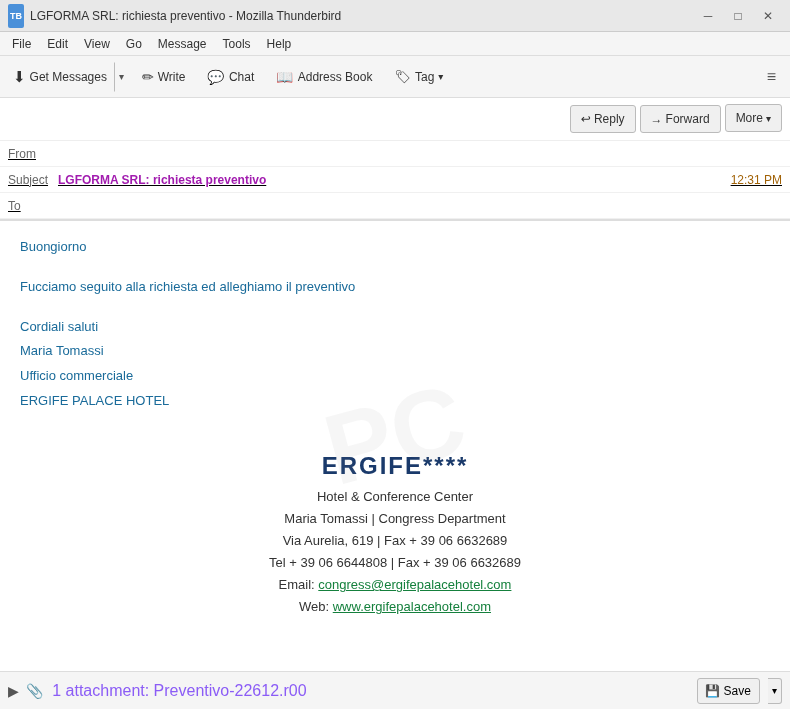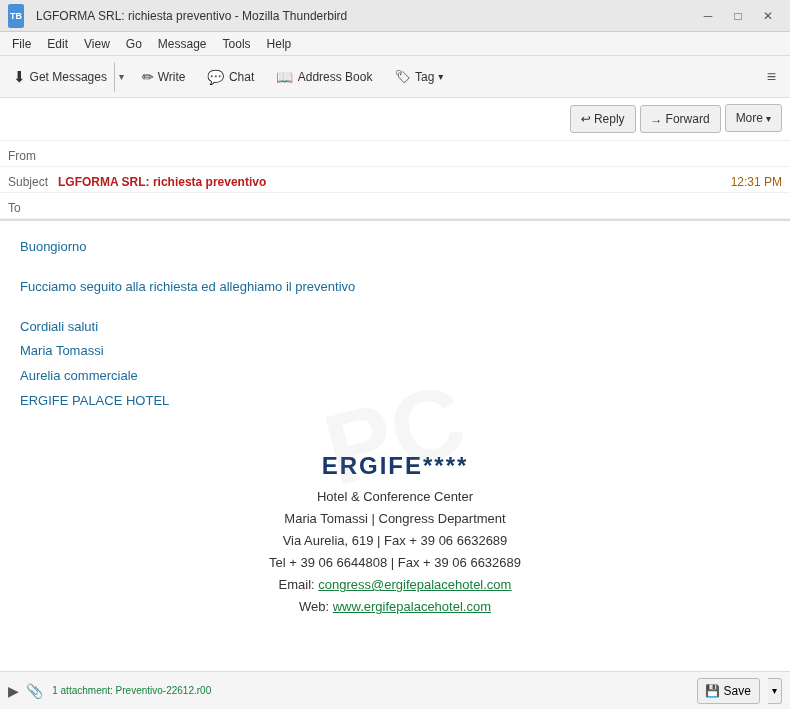--- a/index.html
+++ b/index.html
@@ -18,21 +18,21 @@
       height: 32px;
       display: flex;
       align-items: center;
       padding: 0 8px;
       border-bottom: 1px solid #ccc;
       user-select: none;
     }
     .titlebar-icon {
       width: 16px;
       height: 24px;
-      margin-right: 12px;
+      margin-right: 6px;
       background: #4a90d9;
       border-radius: 2px;
       display: flex;
       align-items: center;
       justify-content: center;
       color: white;
       font-size: 9px;
       font-weight: bold;
       flex-shrink: 0;
     }
@@ -157,34 +157,35 @@
       border: 1px solid #bbb;
       border-radius: 3px;
       cursor: pointer;
       font-size: 12px;
       color: #333;
       height: 28px;
     }
 
     .msg-field {
       display: flex;
-      align-items: flex-end;
+      align-items: center;
       padding: 3px 8px;
       border-bottom: 1px solid #f0f0f0;
       min-height: 26px;
+      text-decoration: underline;
     }
     .msg-field-label {
       color: #666;
       min-width: 50px;
       font-size: 12px;
     }
     .msg-field-value {
       flex: 1;
       font-size: 12px;
-      color: #b91c1c;
+      color: #a21caf;
     }
     .msg-field-value.bold { font-weight: bold; }
     .msg-field-time {
       color: #a16207;
       font-size: 12px;
     }
 
     
     .msg-body {
       background: #fff;
@@ -250,22 +251,22 @@
     .attachment-expand {
       cursor: pointer;
       font-size: 14px;
       color: #555;
     }
     .attachment-icon {
       font-size: 14px;
       color: #555;
     }
     .attachment-text {
-      font-size: 10px;
-      color: #15803d;
+      font-size: 16px;
+      color: #8b5cf6;
       flex: 1;
     }
     .attachment-save-btn {
       display: flex;
       align-items: center;
       gap: 3px;
       padding: 3px 8px;
       background: #f0f0f0;
       border: 1px solid #bbb;
       border-radius: 3px;
@@ -395,21 +396,21 @@
   <div class="msg-body">
 
     <div class="msg-body-watermark">PC</div>
 
     <p class="msg-text">Buongiorno</p>
     <br>
     <p class="msg-text">Fucciamo seguito alla richiesta ed alleghiamo il preventivo</p>
     <br>
     <p class="msg-text">Cordiali saluti</p>
     <p class="msg-text">Maria Tomassi</p>
-    <p class="msg-text">Aurelia commerciale</p>
+    <p class="msg-text">Ufficio commerciale</p>
     <p class="msg-text">ERGIFE PALACE HOTEL</p>
 
     
     <div class="signature-block">
       <div class="sig-name">ERGIFE****</div>
       <div class="sig-line">Hotel &amp; Conference Center</div>
       <div class="sig-line">Maria Tomassi | Congress Department</div>
       <div class="sig-line">Via Aurelia, 619 | Fax + 39 06 6632689</div>
       <div class="sig-line">Tel + 39 06 6644808 | Fax + 39 06 6632689</div>
       <div class="sig-line">

